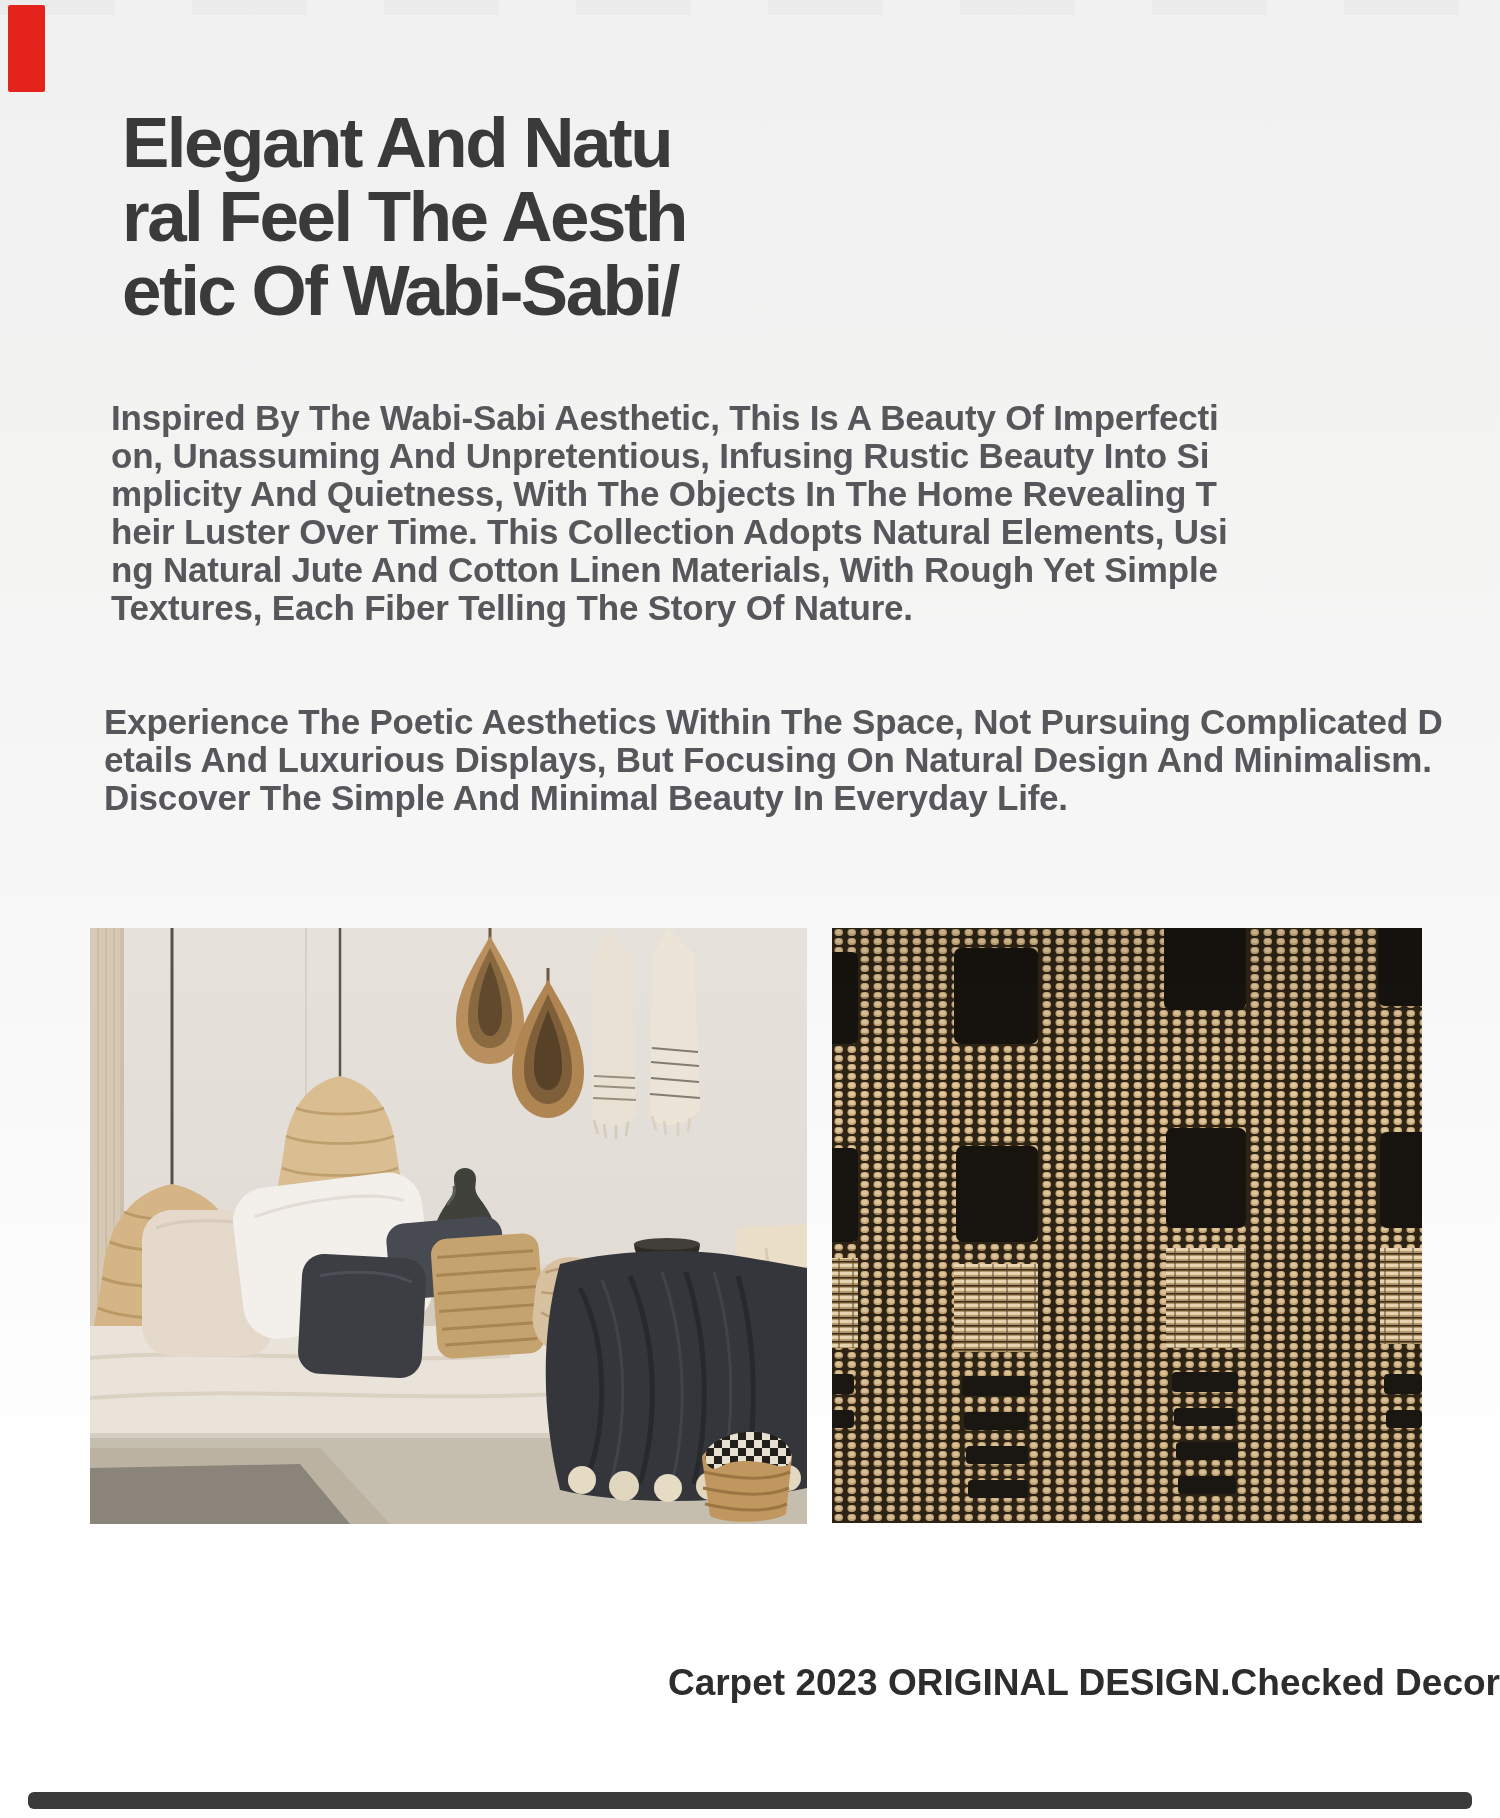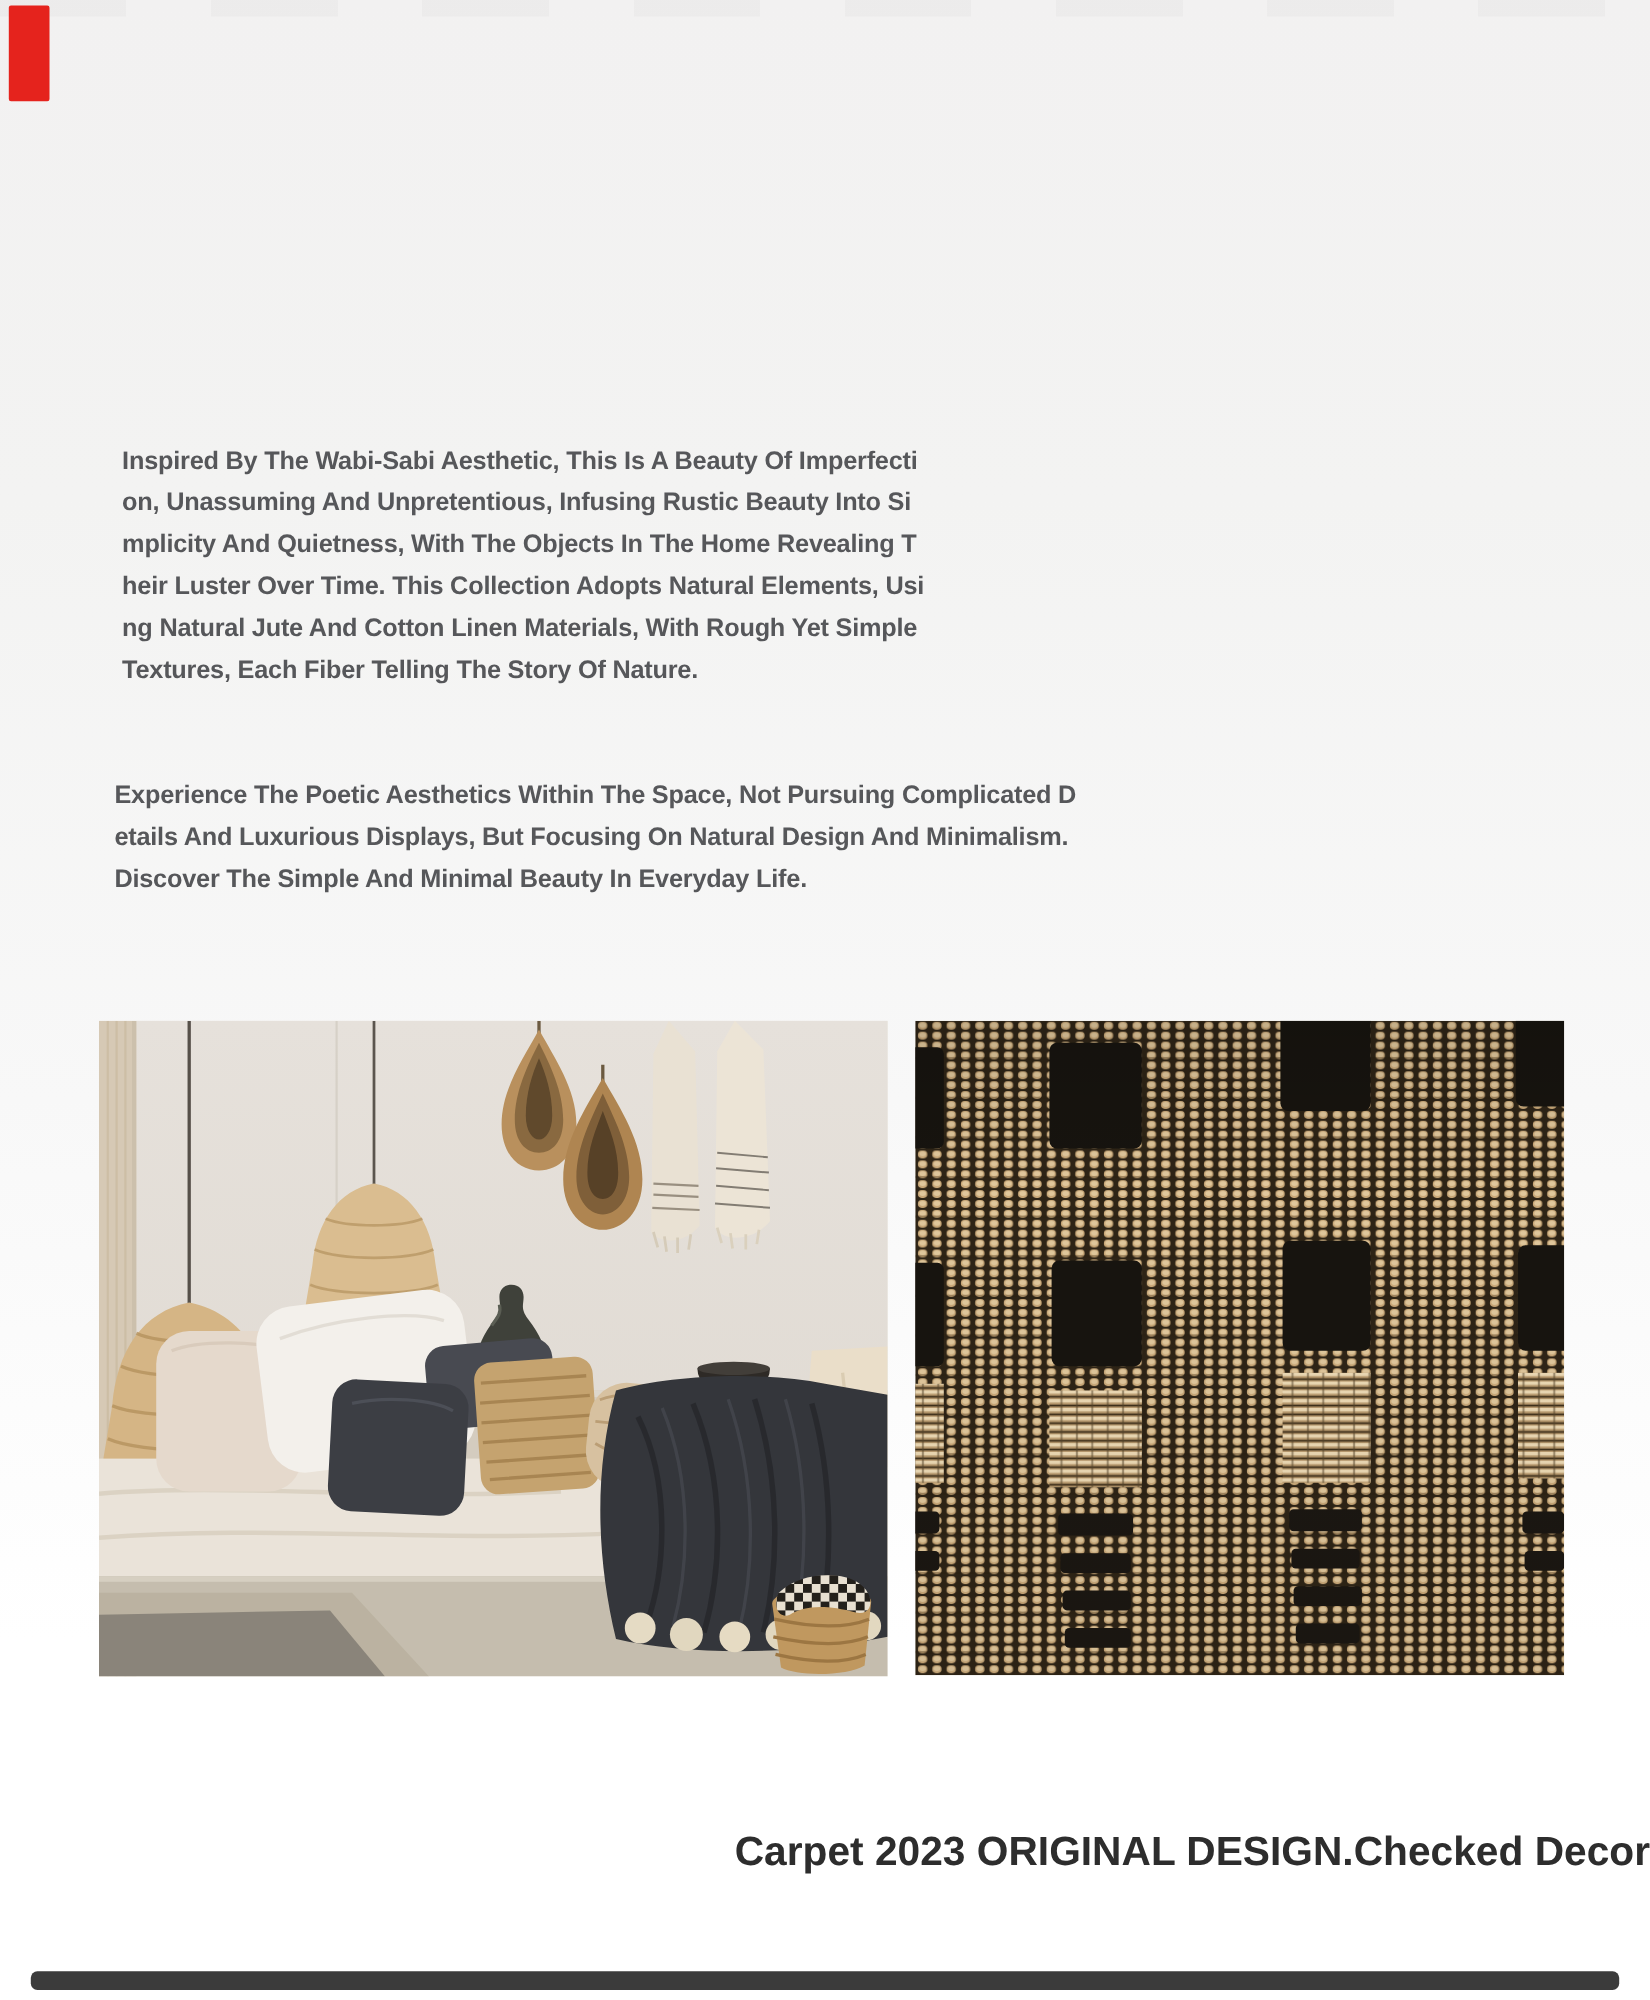--- a/index.html
+++ b/index.html
@@ -16,21 +16,21 @@
     position:absolute;left:8px;top:5px;width:37px;height:87px;
     background:#e5231d;border-radius:2px;
   }
   .heading{
     position:absolute;left:122px;top:106px;margin:0;
     font-size:71px;line-height:74px;font-weight:700;letter-spacing:-2.5px;
     color:#3a3a3a;white-space:pre-line;
   }
   .para{
     position:absolute;margin:0;font-weight:700;color:#56575a;
-    font-size:23px;line-height:38px;letter-spacing:-0.2px;white-space:pre-line;
+    font-size:35px;line-height:38px;letter-spacing:-0.2px;white-space:pre-line;
   }
   .p1{left:111px;top:399px;width:1200px;}
   .p2{left:104px;top:703px;width:1420px;}
   .photo{position:absolute;margin:0;overflow:hidden;background:#e8e4de;}
   .photo-left{left:90px;top:928px;width:717px;height:596px;}
   .photo-right{left:832px;top:928px;width:590px;height:595px;}
   .photo svg{display:block;width:100%;height:100%;}
   .caption{
     position:absolute;left:0;top:1662px;width:1500px;text-align:right;
     font-size:37px;font-weight:700;color:#2d2d2d;letter-spacing:0;
@@ -41,20 +41,23 @@
   }
 </style>
 </head>
 <body>
 
 <div class="page">
 
   <div class="ghost-row"></div>
   <div class="red-tag"></div>
 
+  <h1 class="heading">Elegant And Natu
+ral Feel The Aesth
+etic Of Wabi-Sabi/</h1>
 
   <p class="para p1">Inspired By The Wabi-Sabi Aesthetic, This Is A Beauty Of Imperfecti
 on, Unassuming And Unpretentious, Infusing Rustic Beauty Into Si
 mplicity And Quietness, With The Objects In The Home Revealing T
 heir Luster Over Time. This Collection Adopts Natural Elements, Usi
 ng Natural Jute And Cotton Linen Materials, With Rough Yet Simple
 Textures, Each Fiber Telling The Story Of Nature.</p>
   <p class="para p2">Experience The Poetic Aesthetics Within The Space, Not Pursuing Complicated D
 etails And Luxurious Displays, But Focusing On Natural Design And Minimalism.
 Discover The Simple And Minimal Beauty In Everyday Life.</p>

